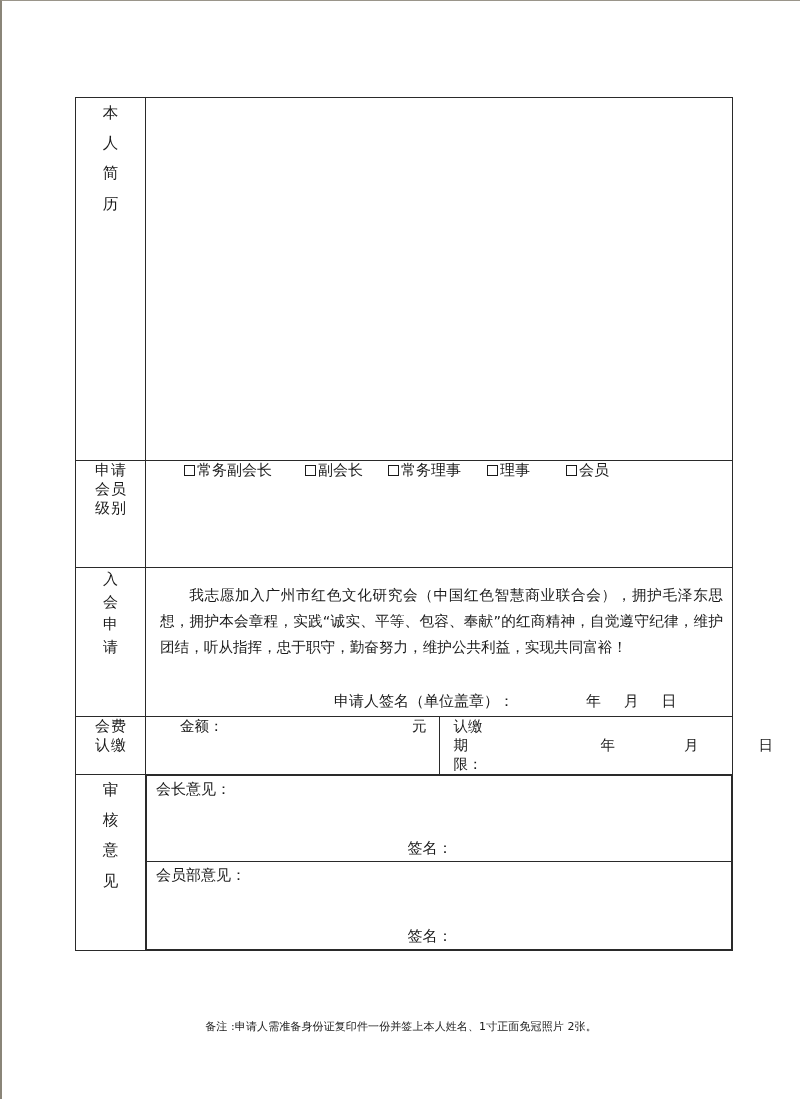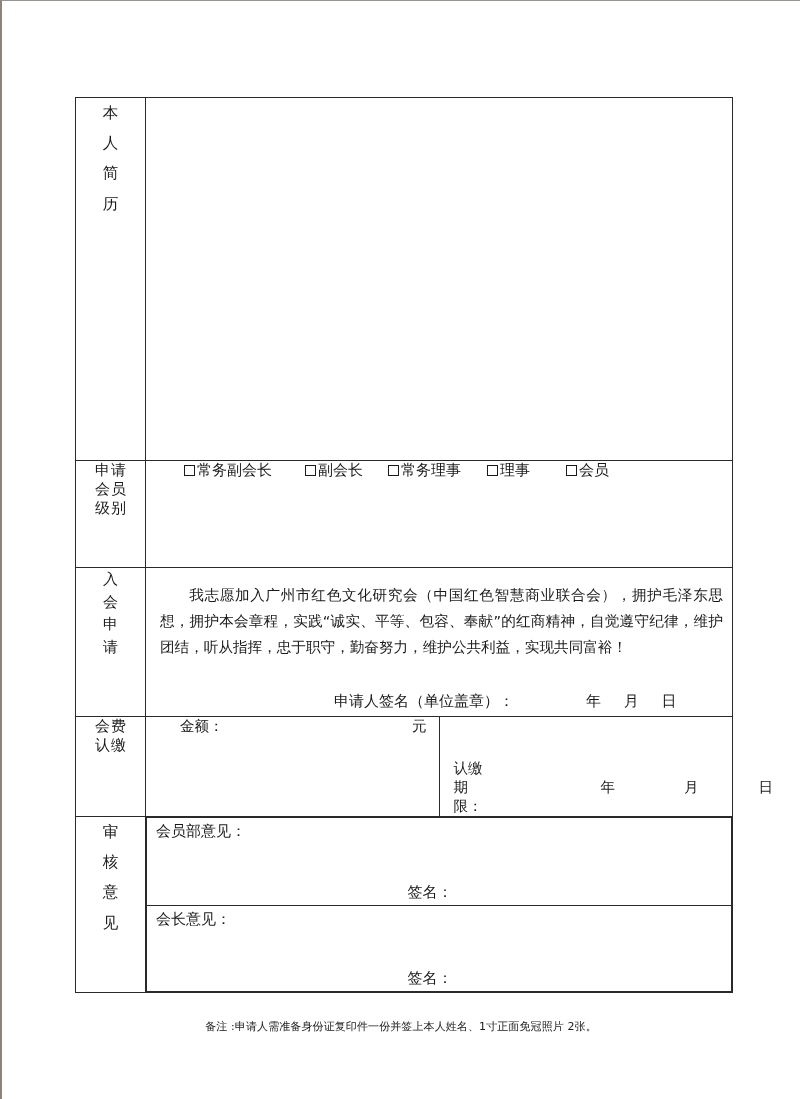--- a/index.html
+++ b/index.html
@@ -126,21 +126,20 @@
   .fee-amount {
     display: flex;
     align-items: center;
     padding: 0 12px 0 34px;
   }
   .fee-amount .unit { margin-left: auto; }
   .fee-term {
     display: flex;
     align-items: center;
     padding: 0 16px 0 14px;
-    margin-top: 42px;
   }
   .fee-term .y { margin-left: 118px; }
   .fee-term .m { margin-left: 69px; }
   .fee-term .d { margin-left: 60px; }
 
   
   .review-inner {
     width: 100%;
     border-collapse: collapse;
     table-layout: fixed;
@@ -277,34 +276,34 @@
           <span>核</span>
           <span>意</span>
           <span>见</span>
         </span>
       </td>
       <td colspan="2" style="padding:0">
         <table class="review-inner">
           <tbody>
           <tr>
             <td>
+              <div class="review-block rb3">
+                <span>会长意见：</span>
+                <div class="review-sign">签名：</div>
+              </div>
+            </td>
+          </tr>
+          <tr>
+            <td>
               <div class="review-block rb2">
                 <span>会员部意见：</span>
                 <div class="review-sign">签名：</div>
               </div>
             </td>
           </tr>
-          <tr>
-            <td>
-              <div class="review-block rb3">
-                <span>会长意见：</span>
-                <div class="review-sign">签名：</div>
-              </div>
-            </td>
-          </tr>
         </tbody>
             </table>
       </td>
     </tr>
 
   </tbody>
     </table>
 
   <div id="footer-note">备注 :申请人需准备身份证复印件一份并签上本人姓名、1寸正面免冠照片 2张。</div>
 

